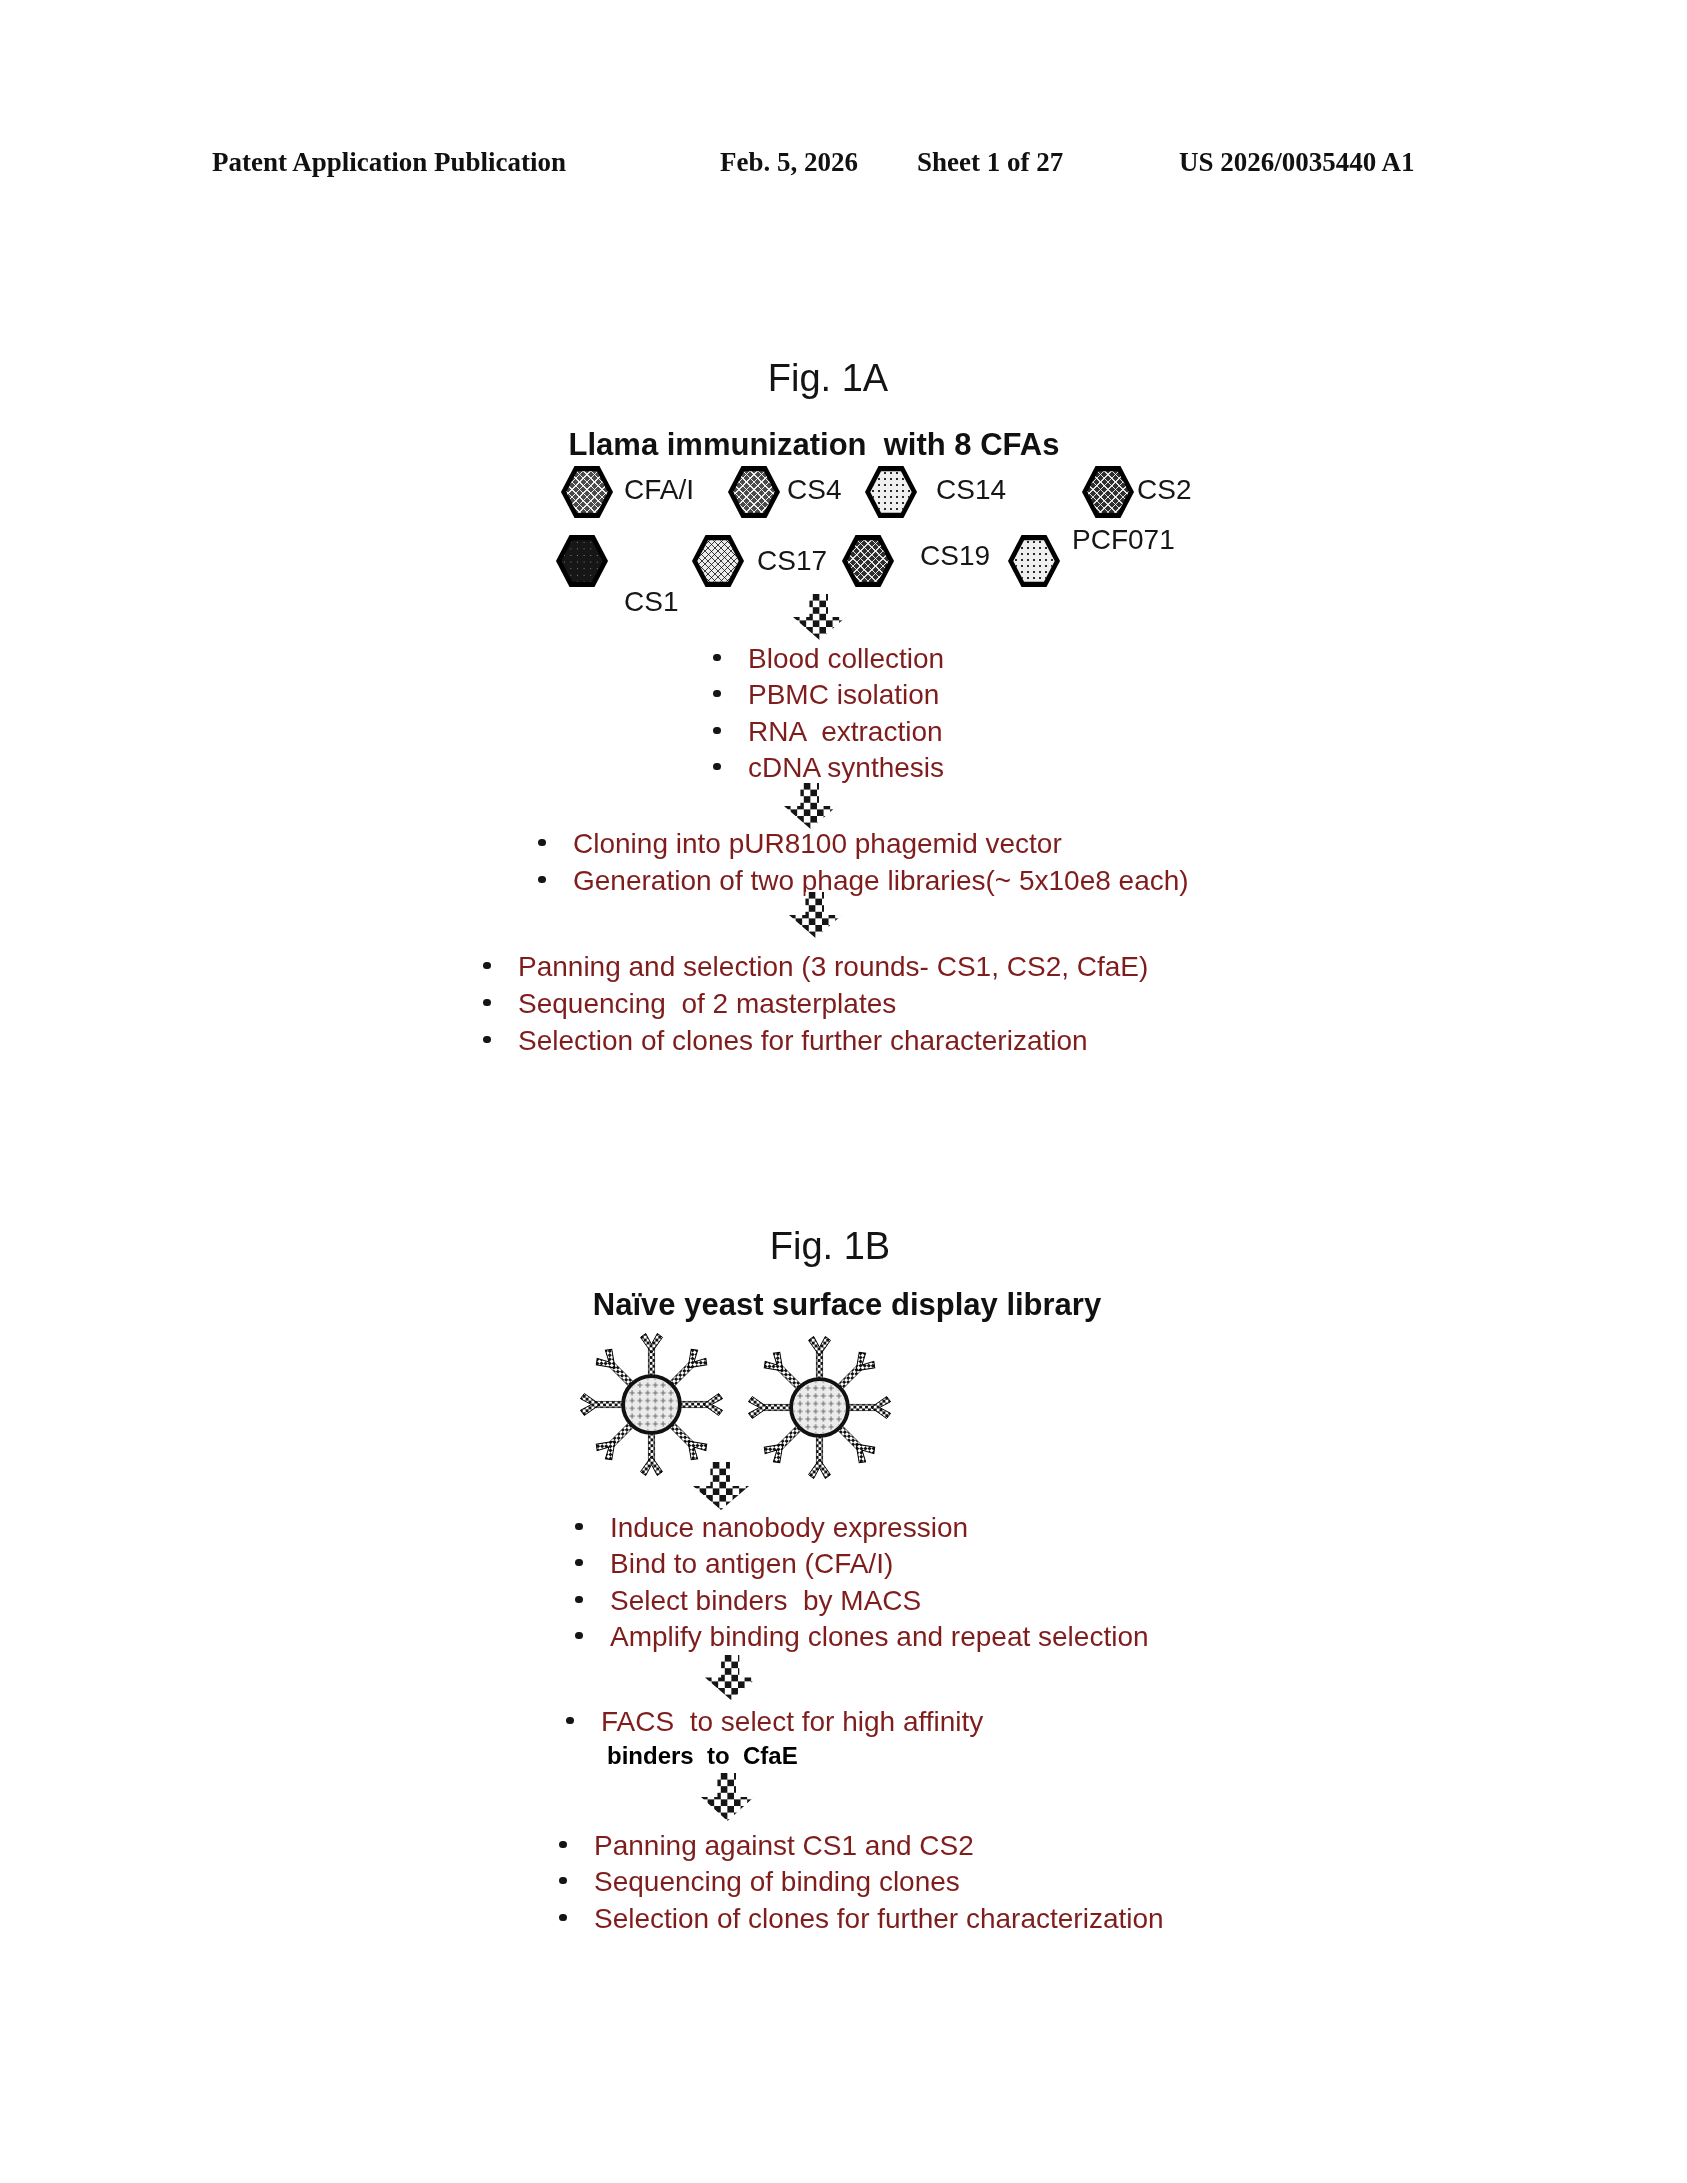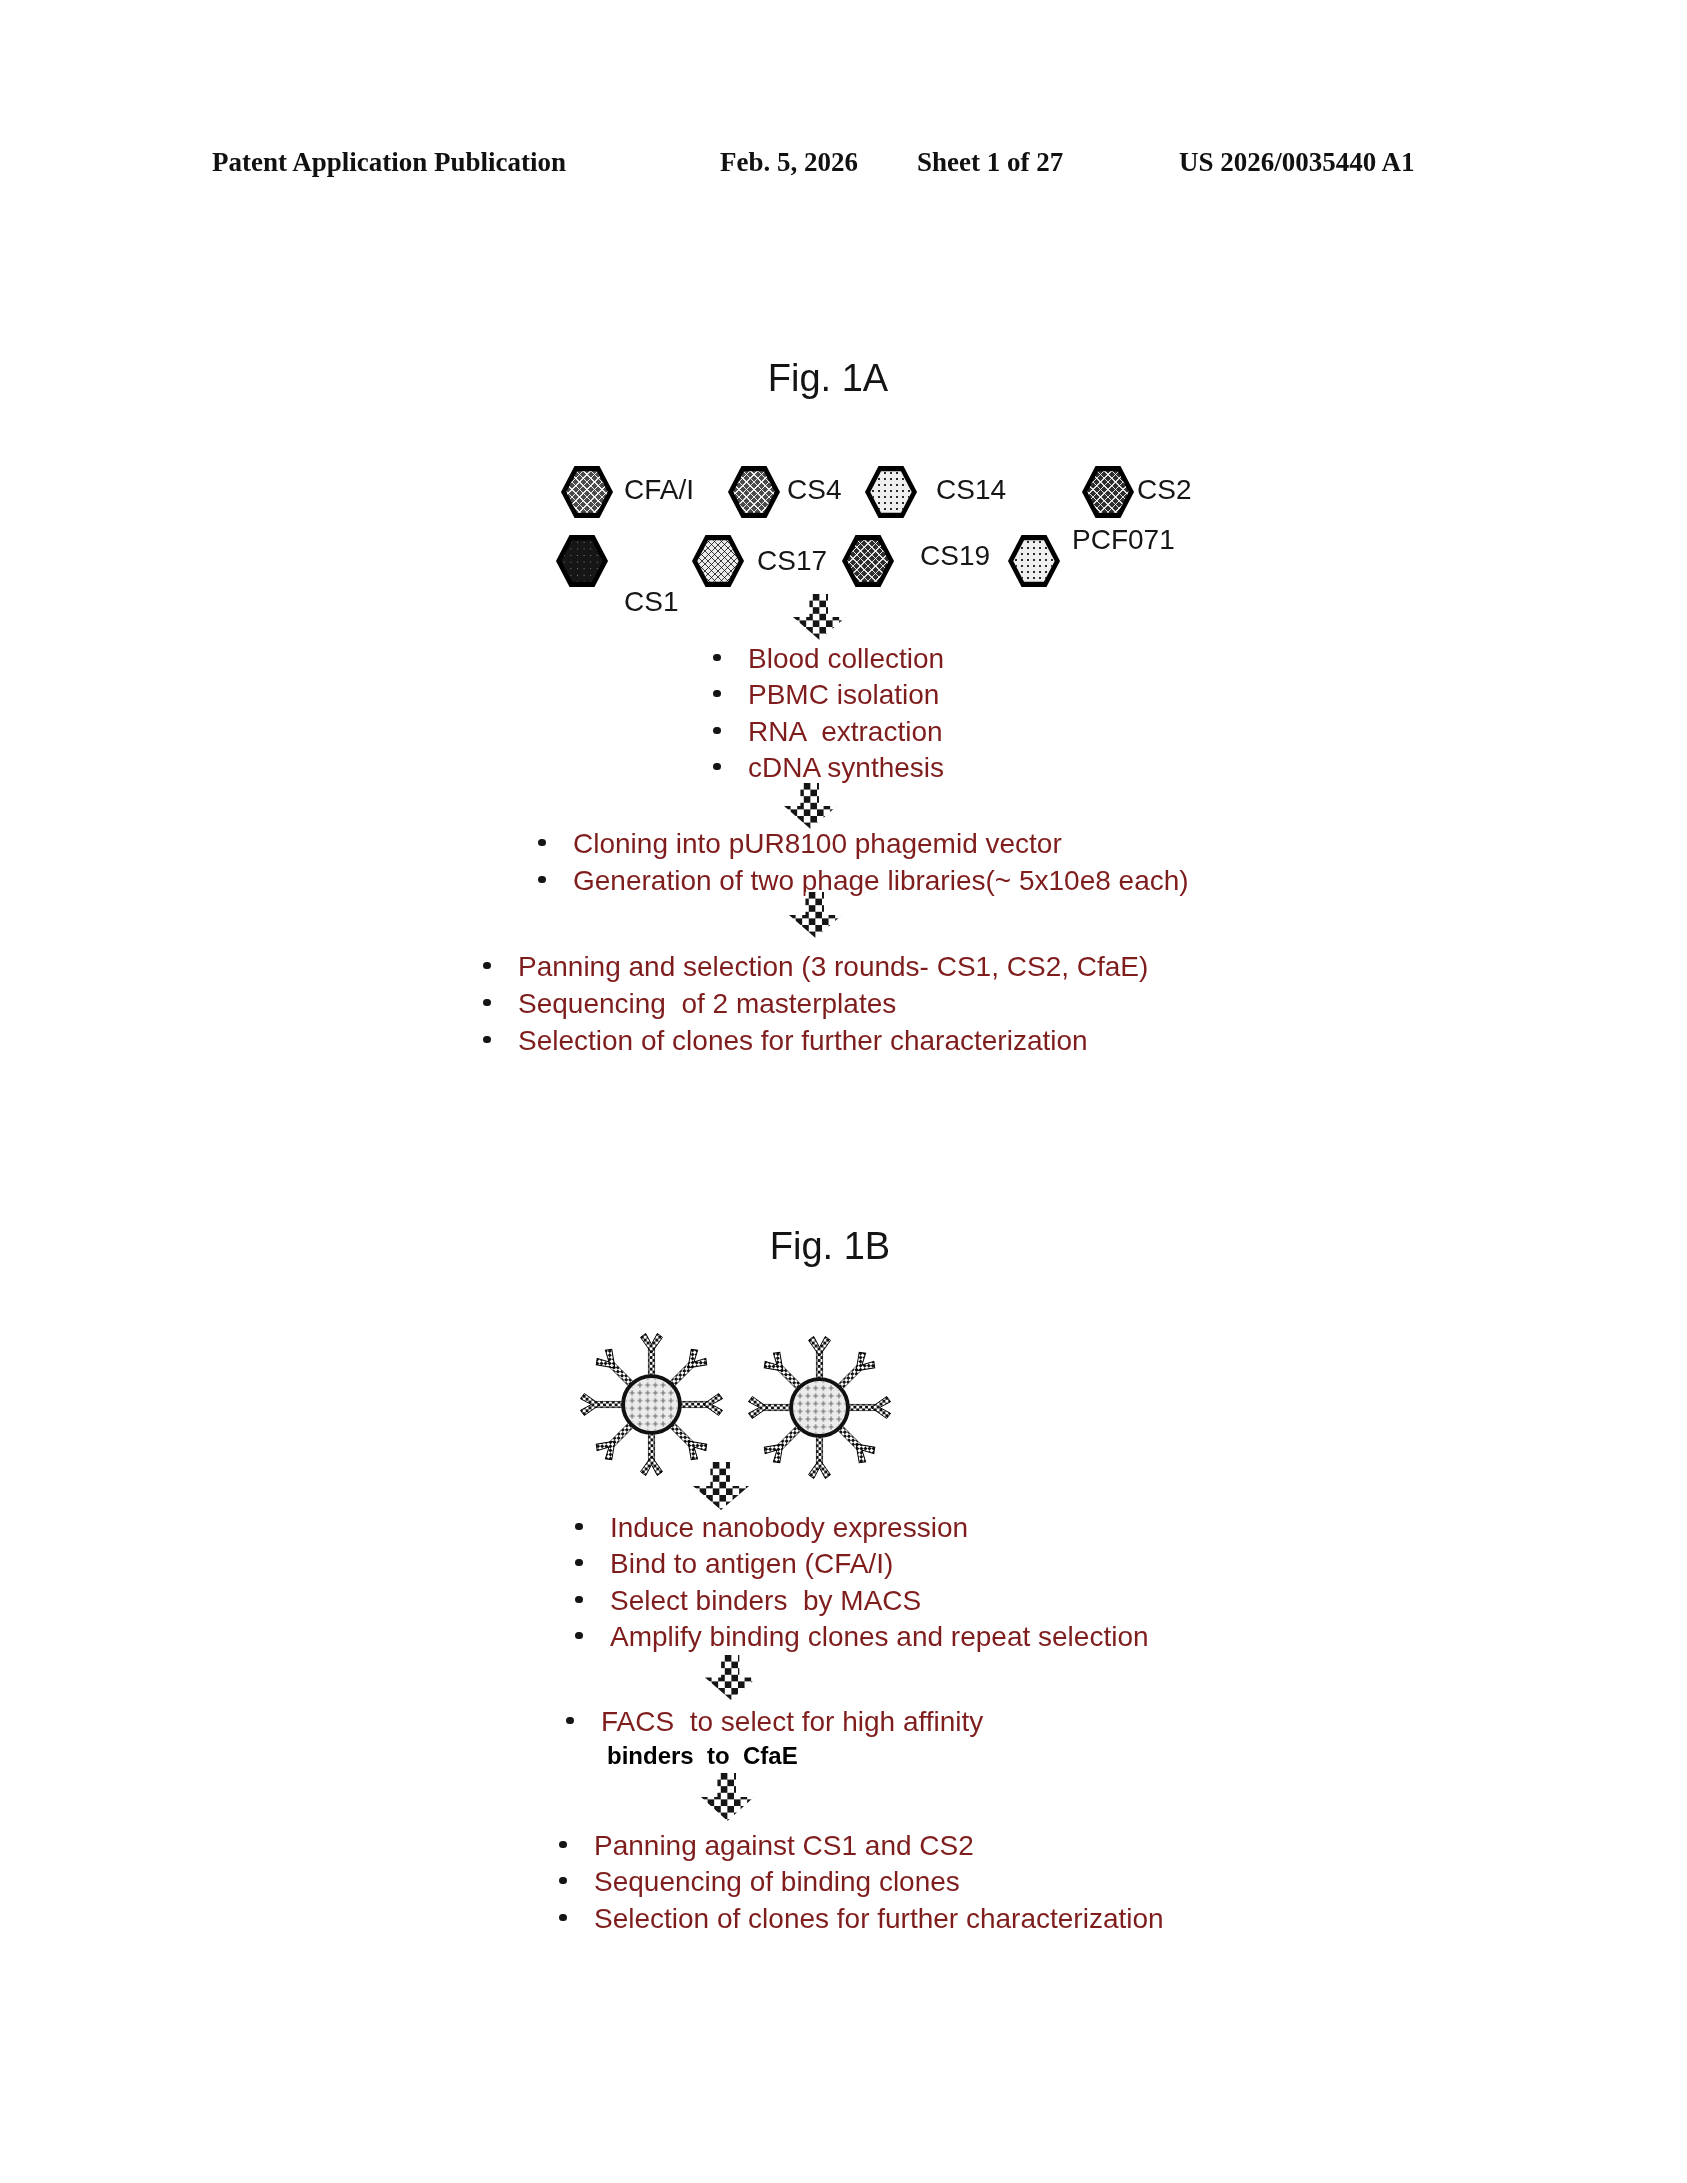--- a/index.html
+++ b/index.html
@@ -98,20 +98,21 @@
       </pattern>
     </defs>
   </svg>
 
   <div class="hdr" style="left:212px">Patent Application Publication</div>
   <div class="hdr" style="left:720px">Feb. 5, 2026</div>
   <div class="hdr" style="left:917px">Sheet 1 of 27</div>
   <div class="hdr" style="left:1179px">US 2026/0035440 A1</div>
 
   <div class="fig-title" style="left:820px; top:357px;">Fig. 1A</div>
+  <div class="fig-subtitle" style="left:814px; top:427px;">Llama immunization  with 8 CFAs</div>
 
   <div class="hex p-dark-hatch" style="left:561px;  top:465px;">
       <div class="hx"></div>
     </div>
   <div class="hex-label" style="left:624px;  top:474px;">CFA/I</div>
   <div class="hex p-dark-hatch" style="left:728px; top:465px;">
       <div class="hx"></div>
     </div>
   <div class="hex-label" style="left:787px; top:474px;">CS4</div>
   <div class="hex p-light-dots" style="left:865px; top:465px;">
@@ -152,20 +153,21 @@
   <div class="li" style="left:537px; top:828px;">Cloning into pUR8100 phagemid vector</div>
   <div class="li" style="left:537px; top:865px;">Generation of two phage libraries(~ 5x10e8 each)</div>
 
   <div class="flow-arrow" style="left:789px; top:892px; width:53px; height:46px;"></div>
 
   <div class="li" style="left:482px; top:951px;">Panning and selection (3 rounds- CS1, CS2, CfaE)</div>
   <div class="li" style="left:482px; top:988px;">Sequencing  of 2 masterplates</div>
   <div class="li" style="left:482px; top:1025px;">Selection of clones for further characterization</div>
 
   <div class="fig-title" style="left:822px; top:1225px;">Fig. 1B</div>
+  <div class="fig-subtitle" style="left:847px; top:1287px;">Naïve yeast surface display library</div>
 
   <svg class="yeast" style="left:574px; top:1327px;" width="155" height="155" viewBox="0 0 240 240">
     <g>
       <g transform="rotate(0,120,120)">
           <rect x="115" y="32" width="10" height="52" fill="url(#chk1)" stroke="#000" stroke-width="1"></rect>
           <path d="M120 40 L103 16 L111 10 L120 27 L129 10 L137 16 Z" fill="url(#chk1)" stroke="#000" stroke-width="1.5"></path>
         </g>
       <g transform="rotate(45,120,120)">
           <rect x="115" y="32" width="10" height="52" fill="url(#chk1)" stroke="#000" stroke-width="1"></rect>
           <path d="M120 40 L103 16 L111 10 L120 27 L129 10 L137 16 Z" fill="url(#chk1)" stroke="#000" stroke-width="1.5"></path>

